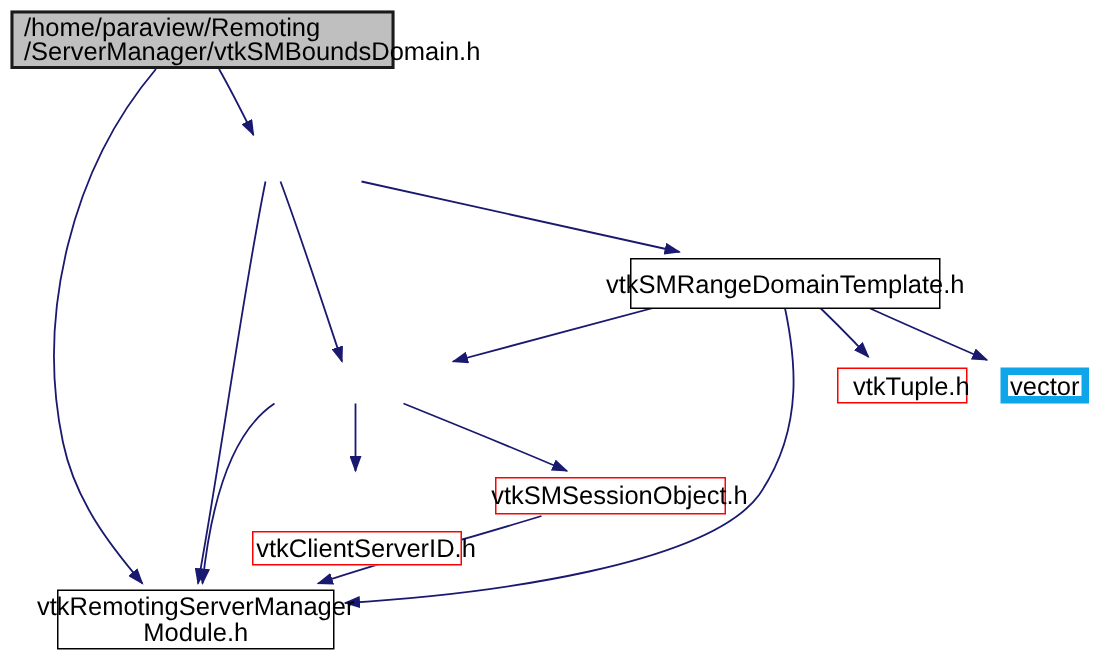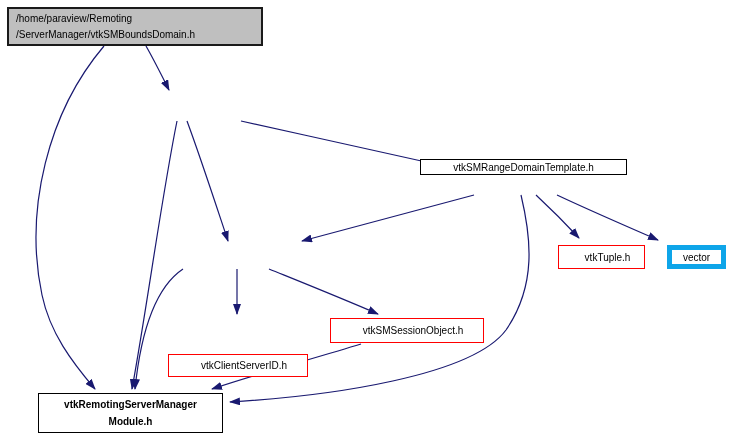--- a/index.html
+++ b/index.html
@@ -10,21 +10,21 @@
     font-family:"Liberation Sans", sans-serif;
     overflow:hidden;
   }
   #edges{position:absolute;left:0;top:0;width:730px;height:440px;pointer-events:none;}
   .node{
     position:absolute;
     box-sizing:border-box;
     background:#ffffff;
     border:1px solid #000000;
     color:#000000;
-    font-size:10px;
+    font-size:17px;
     line-height:17px;
     display:flex;
     align-items:center;
     justify-content:center;
     text-align:center;
     white-space:pre-line;
     padding:1px 4px;
   }
   .node.current{
     background:#bfbfbf;
@@ -62,27 +62,27 @@
       <path d="M269,269 C306,284 341,298 378,314" marker-end="url(#arrow)"></path>
       <path d="M183,269 C156,287 141,331 135,389" marker-end="url(#arrow)"></path>
       <path d="M361,344 C312,359 260,373 212,389" marker-end="url(#arrow)"></path>
     </g>
   </svg>
 
   <div class="node current" style="left:7px;top:7px;width:256px;height:39px;">/home/paraview/Remoting
 /ServerManager/vtkSMBoundsDomain.h</div>
 
 
-  <div class="node" style="left:420px;top:159px;width:207px;height:16px;">vtkSMRangeDomainTemplate.h</div>
+  <div class="node" style="left:420px;top:172px;width:207px;height:34px;">vtkSMRangeDomainTemplate.h</div>
 
 
   <div class="node truncated" style="left:168px;top:318px;width:140px;height:23px;margin-top:36px;">vtkClientServerID.h</div>
 
   <div class="node truncated" style="left:330px;top:318px;width:154px;height:25px;text-align:right;">vtkSMSessionObject.h</div>
 
   <div class="node truncated" style="left:558px;top:245px;width:87px;height:24px;">vtkTuple.h</div>
 
   <div class="node std" style="left:667px;top:245px;width:59px;height:24px;">vector</div>
 
-  <div class="node" style="left:38px;top:393px;width:185px;height:40px;font-weight:bold;">vtkRemotingServerManager
+  <div class="node" style="left:38px;top:393px;width:185px;height:40px;">vtkRemotingServerManager
 Module.h</div>
 
 </div>
 
 </body></html>

